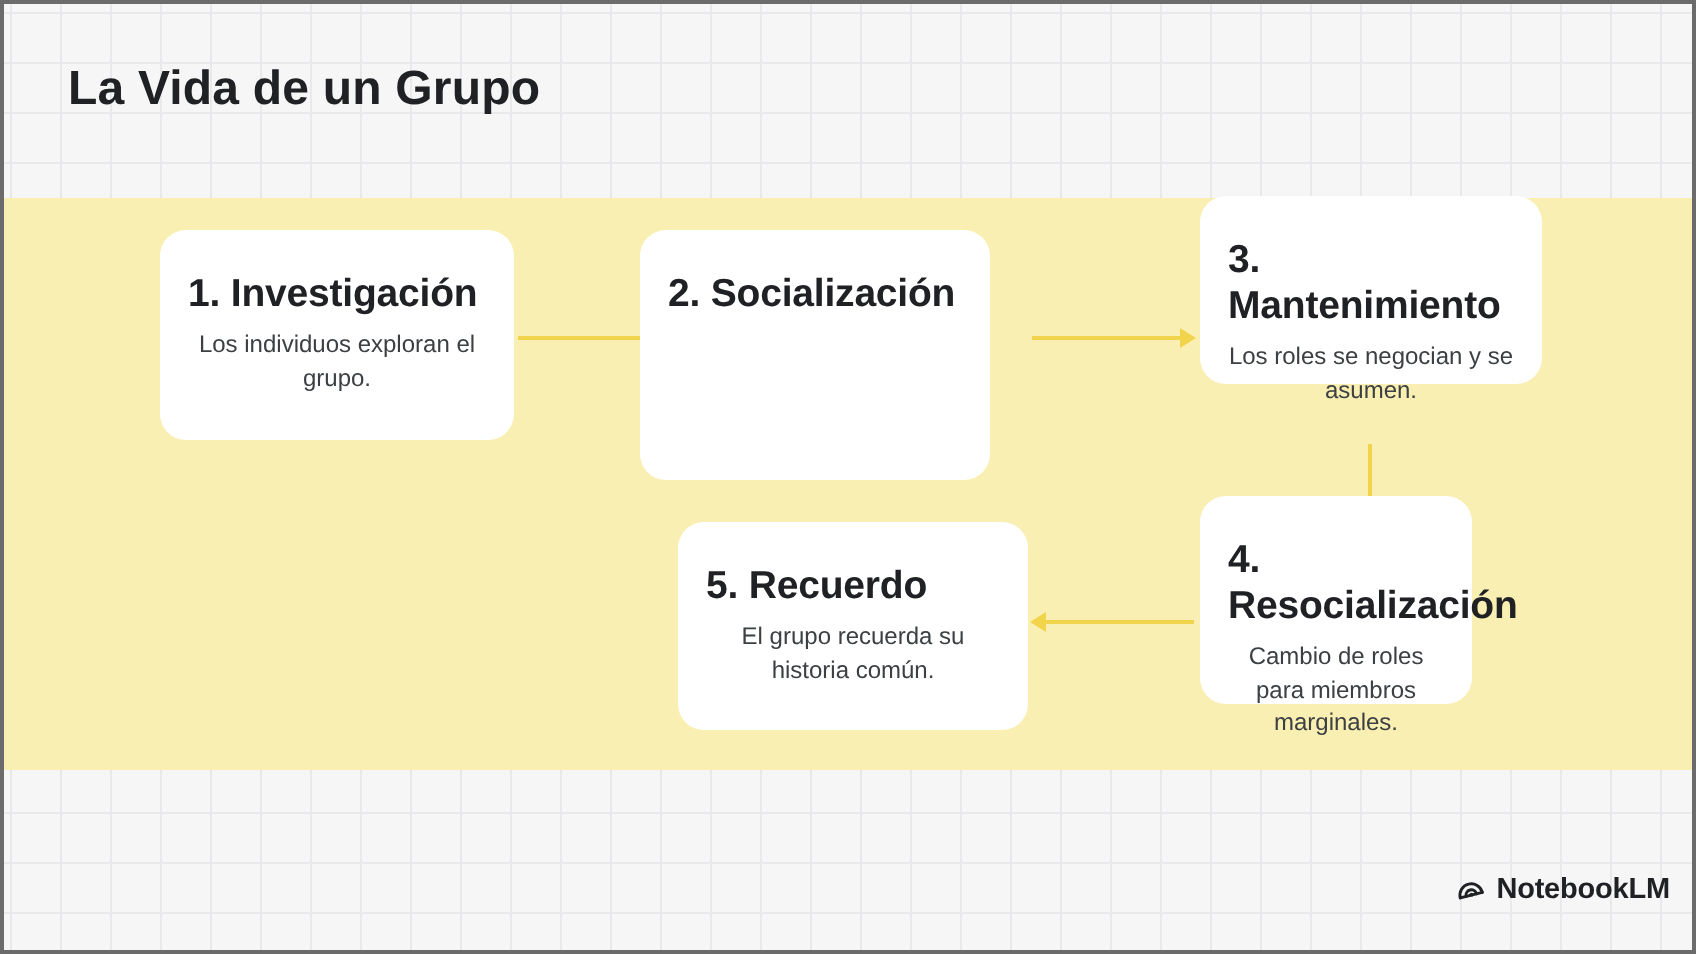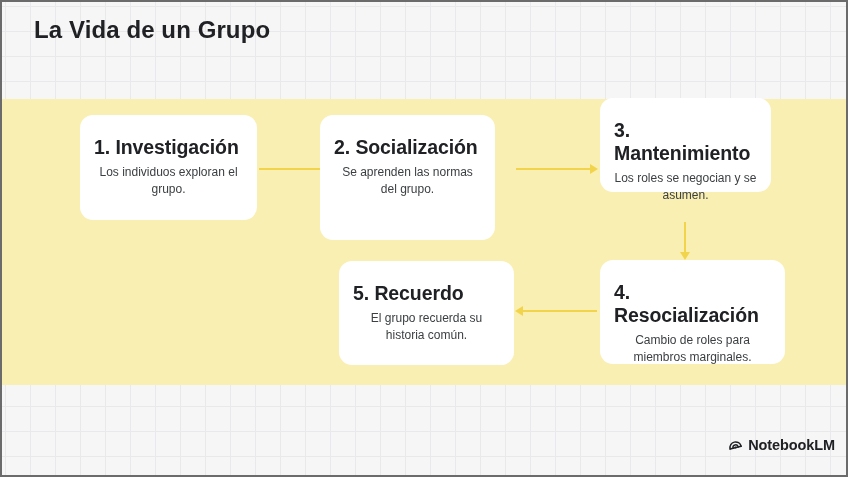--- a/index.html
+++ b/index.html
@@ -15,21 +15,21 @@
     border:2px solid #6b6b6b;
     background-color:var(--canvas-bg,#f6f6f7);
     background-image:
       linear-gradient(to right, var(--grid-line,#e9e9ec) 1px, transparent 1px),
       linear-gradient(to bottom, var(--grid-line,#e9e9ec) 1px, transparent 1px);
     background-size:25px 25px;
     background-position:3px 4px;
     overflow:hidden;
   }
   .page-title {
-    position:absolute; left:32px; top:14px;
+    position:absolute; left:32px; top:29px;
     font-size:24px; font-weight:600; letter-spacing:0.1px;
     color:var(--title-text,#202124);
   }
   .band {
     position:absolute; left:0; top:97px;
     width:848px; height:286px;
     background:var(--band,#FAEFB2);
   }
   .card {
     position:absolute;
@@ -43,21 +43,21 @@
     margin-bottom:5px;
   }
   .card-body {
     font-size:12px; font-weight:400; line-height:16.5px;
     color:var(--body-text,#3c4043);
     text-align:center;
   }
   .c1 { left:78px;  top:113px; width:177px; height:105px; }
   .c2 { left:318px; top:113px; width:175px; height:125px; }
   .c3 { left:598px; top:96px; width:171px; height:94px; }
-  .c4 { left:598px; top:258px; width:185px; height:104px; }
+  .c4 { left:598px; top:246px; width:136px; height:104px; }
   .c5 { left:337px; top:259px; width:175px; height:104px; }
 
   .arrow { position:absolute; background:var(--arrow,#F2D44C); }
   .arrow.h { height:2px; }
   .arrow.v { width:2px; }
   .arrow .head { position:absolute; width:0; height:0; }
   .a12 { left:257px; top:166px; width:70px; }
   .a23 { left:514px; top:166px; width:74px; }
   .a34 { left:682px; top:220px; height:30px; }
   .a45 { left:521px; top:308px; width:74px; }
@@ -95,21 +95,20 @@
       <span class="head head-left"></span>
     </div>
 
   <div class="card c1">
     <div class="card-title">1. Investigación</div>
     <div class="card-body">Los individuos exploran el grupo.</div>
   </div>
 
   <div class="card c2">
     <div class="card-title">2. Socialización</div>
-    <div class="card-body">Se aprenden las normas del grupo.</div>
   </div>
 
   <div class="card c3">
     <div class="card-title">3. Mantenimiento</div>
     <div class="card-body">Los roles se negocian y se asumen.</div>
   </div>
 
   <div class="card c4">
     <div class="card-title">4. Resocialización</div>
     <div class="card-body">Cambio de roles para miembros marginales.</div>

